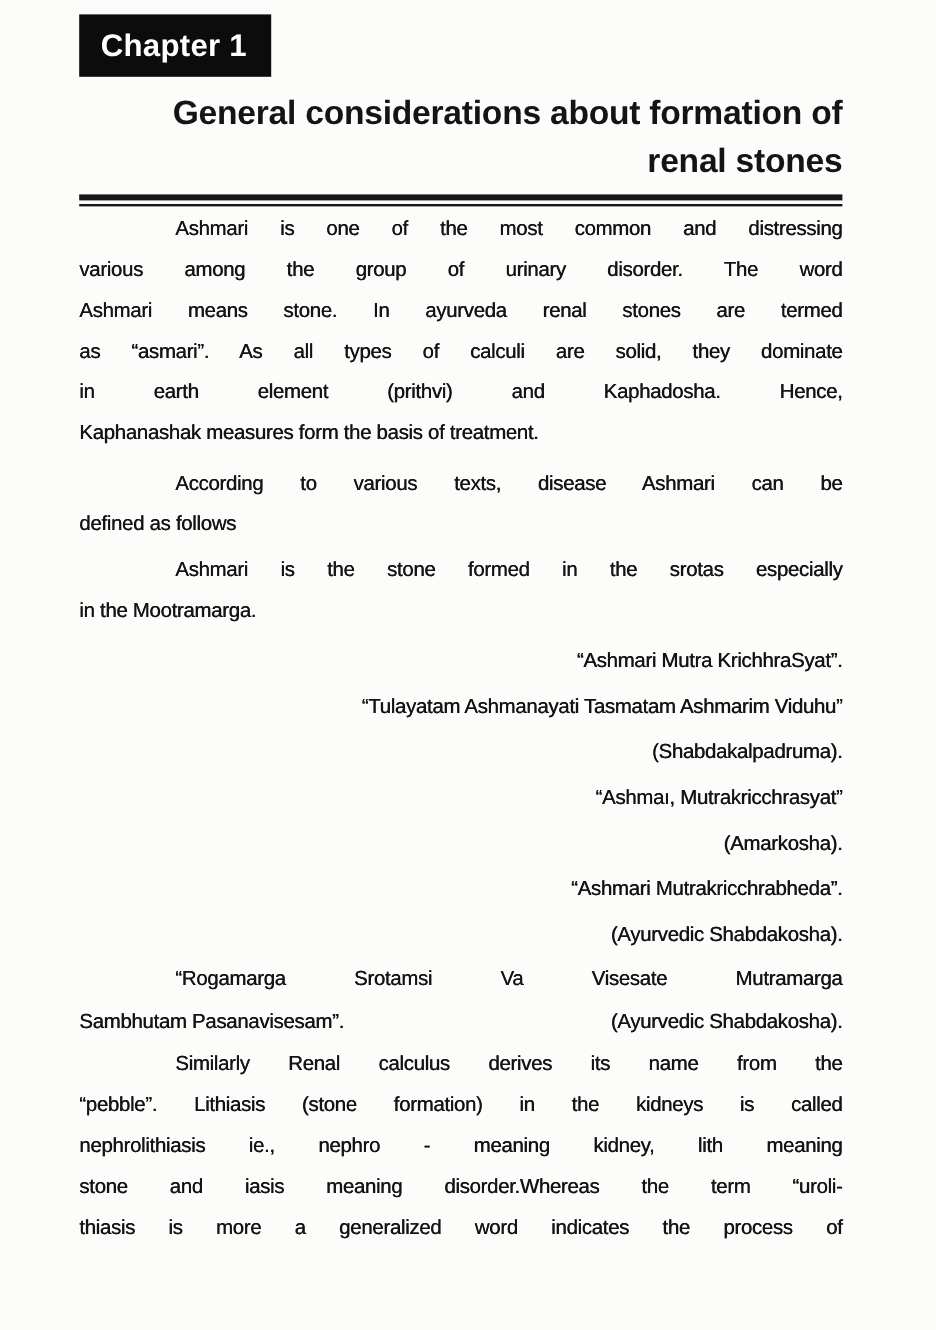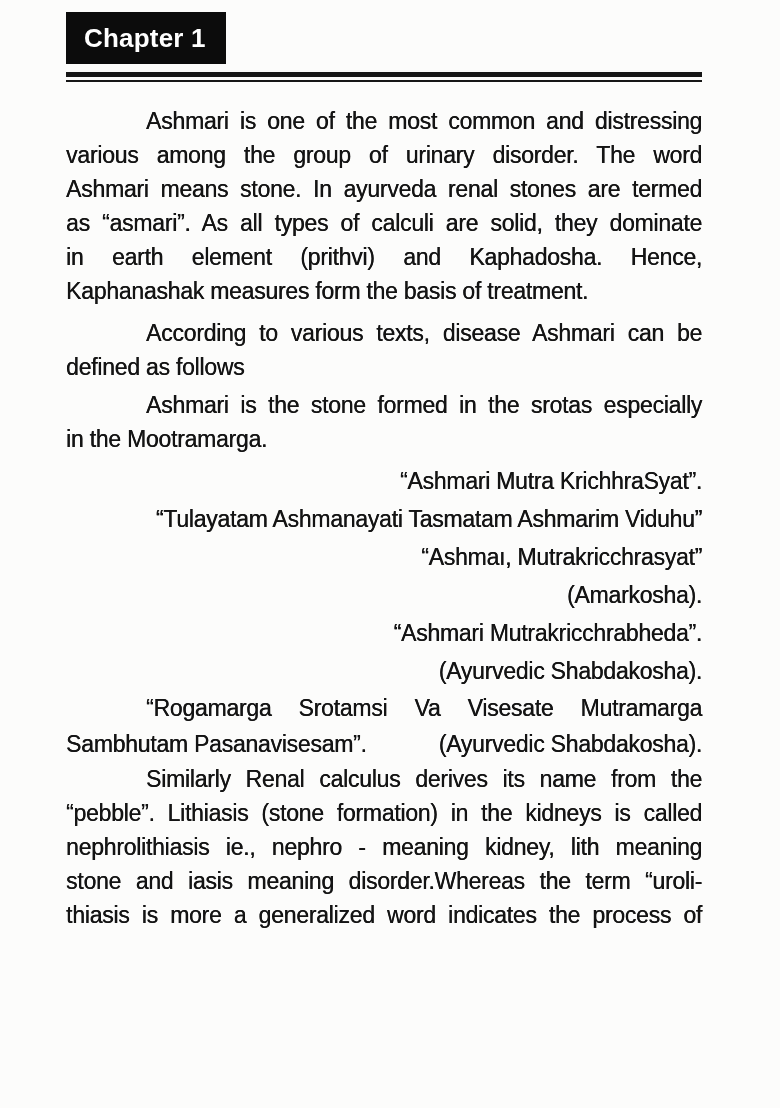--- a/index.html
+++ b/index.html
@@ -36,22 +36,22 @@
     line-height: 40px;
     letter-spacing: -0.2px;
   }
   .rule {
     margin-top: 8px;
     height: 3px;
     border-top: 5px solid #161616;
     border-bottom: 2px solid #161616;
   }
   .bodytext {
-    margin-top: 22px;
-    font-size: 23px;
+    margin-top: 2px;
+    font-size: 17px;
     line-height: 34px;
     letter-spacing: -0.25px;
     text-shadow: 0.35px 0 0 currentColor; 
   }
   .para { margin: 0; }
   .line { display: block; }
   .j { text-align: justify; text-align-last: justify; }
   .ind { text-indent: 80px; }
   .left { text-align: left; text-align-last: left; }
   .p2 { margin-top: 8px; }
@@ -66,20 +66,24 @@
 </head>
 <body>
 
 <div class="page">
   <div class="inner">
 
     <div class="badge">
       <span>Chapter 1</span>
     </div>
 
+    <h1 class="title">
+      <span class="line">General considerations about formation of</span>
+      <span class="line">renal stones</span>
+    </h1>
 
     <div class="rule"></div>
 
     <div class="bodytext">
 
       <p class="para">
         <span class="line j ind">Ashmari is one of the most common and distressing</span>
         <span class="line j">various among the group of urinary disorder. The word</span>
         <span class="line j">Ashmari means stone. In ayurveda renal stones are termed</span>
         <span class="line j">as “asmari”. As all types of calculi are solid, they dominate</span>
@@ -93,20 +97,21 @@
       </p>
 
       <p class="para p3">
         <span class="line j ind">Ashmari is the stone formed in the srotas especially</span>
         <span class="line left">in the Mootramarga.</span>
       </p>
 
       <div class="qblock">
         <span class="line qline">“Ashmari Mutra KrichhraSyat”.</span>
         <span class="line qline">“Tulayatam Ashmanayati Tasmatam Ashmarim Viduhu”</span>
+        <span class="line qsrc">(Shabdakalpadruma).</span>
         <span class="line qline">“Ashmaı, Mutrakricchrasyat”</span>
         <span class="line qsrc">(Amarkosha).</span>
         <span class="line qline">“Ashmari Mutrakricchrabheda”.</span>
         <span class="line qsrc">(Ayurvedic Shabdakosha).</span>
       </div>
 
       <p class="para p4">
         <span class="line j ind">“Rogamarga Srotamsi Va Visesate Mutramarga</span>
         <span class="p4row">
           <span>Sambhutam Pasanavisesam”.</span>

